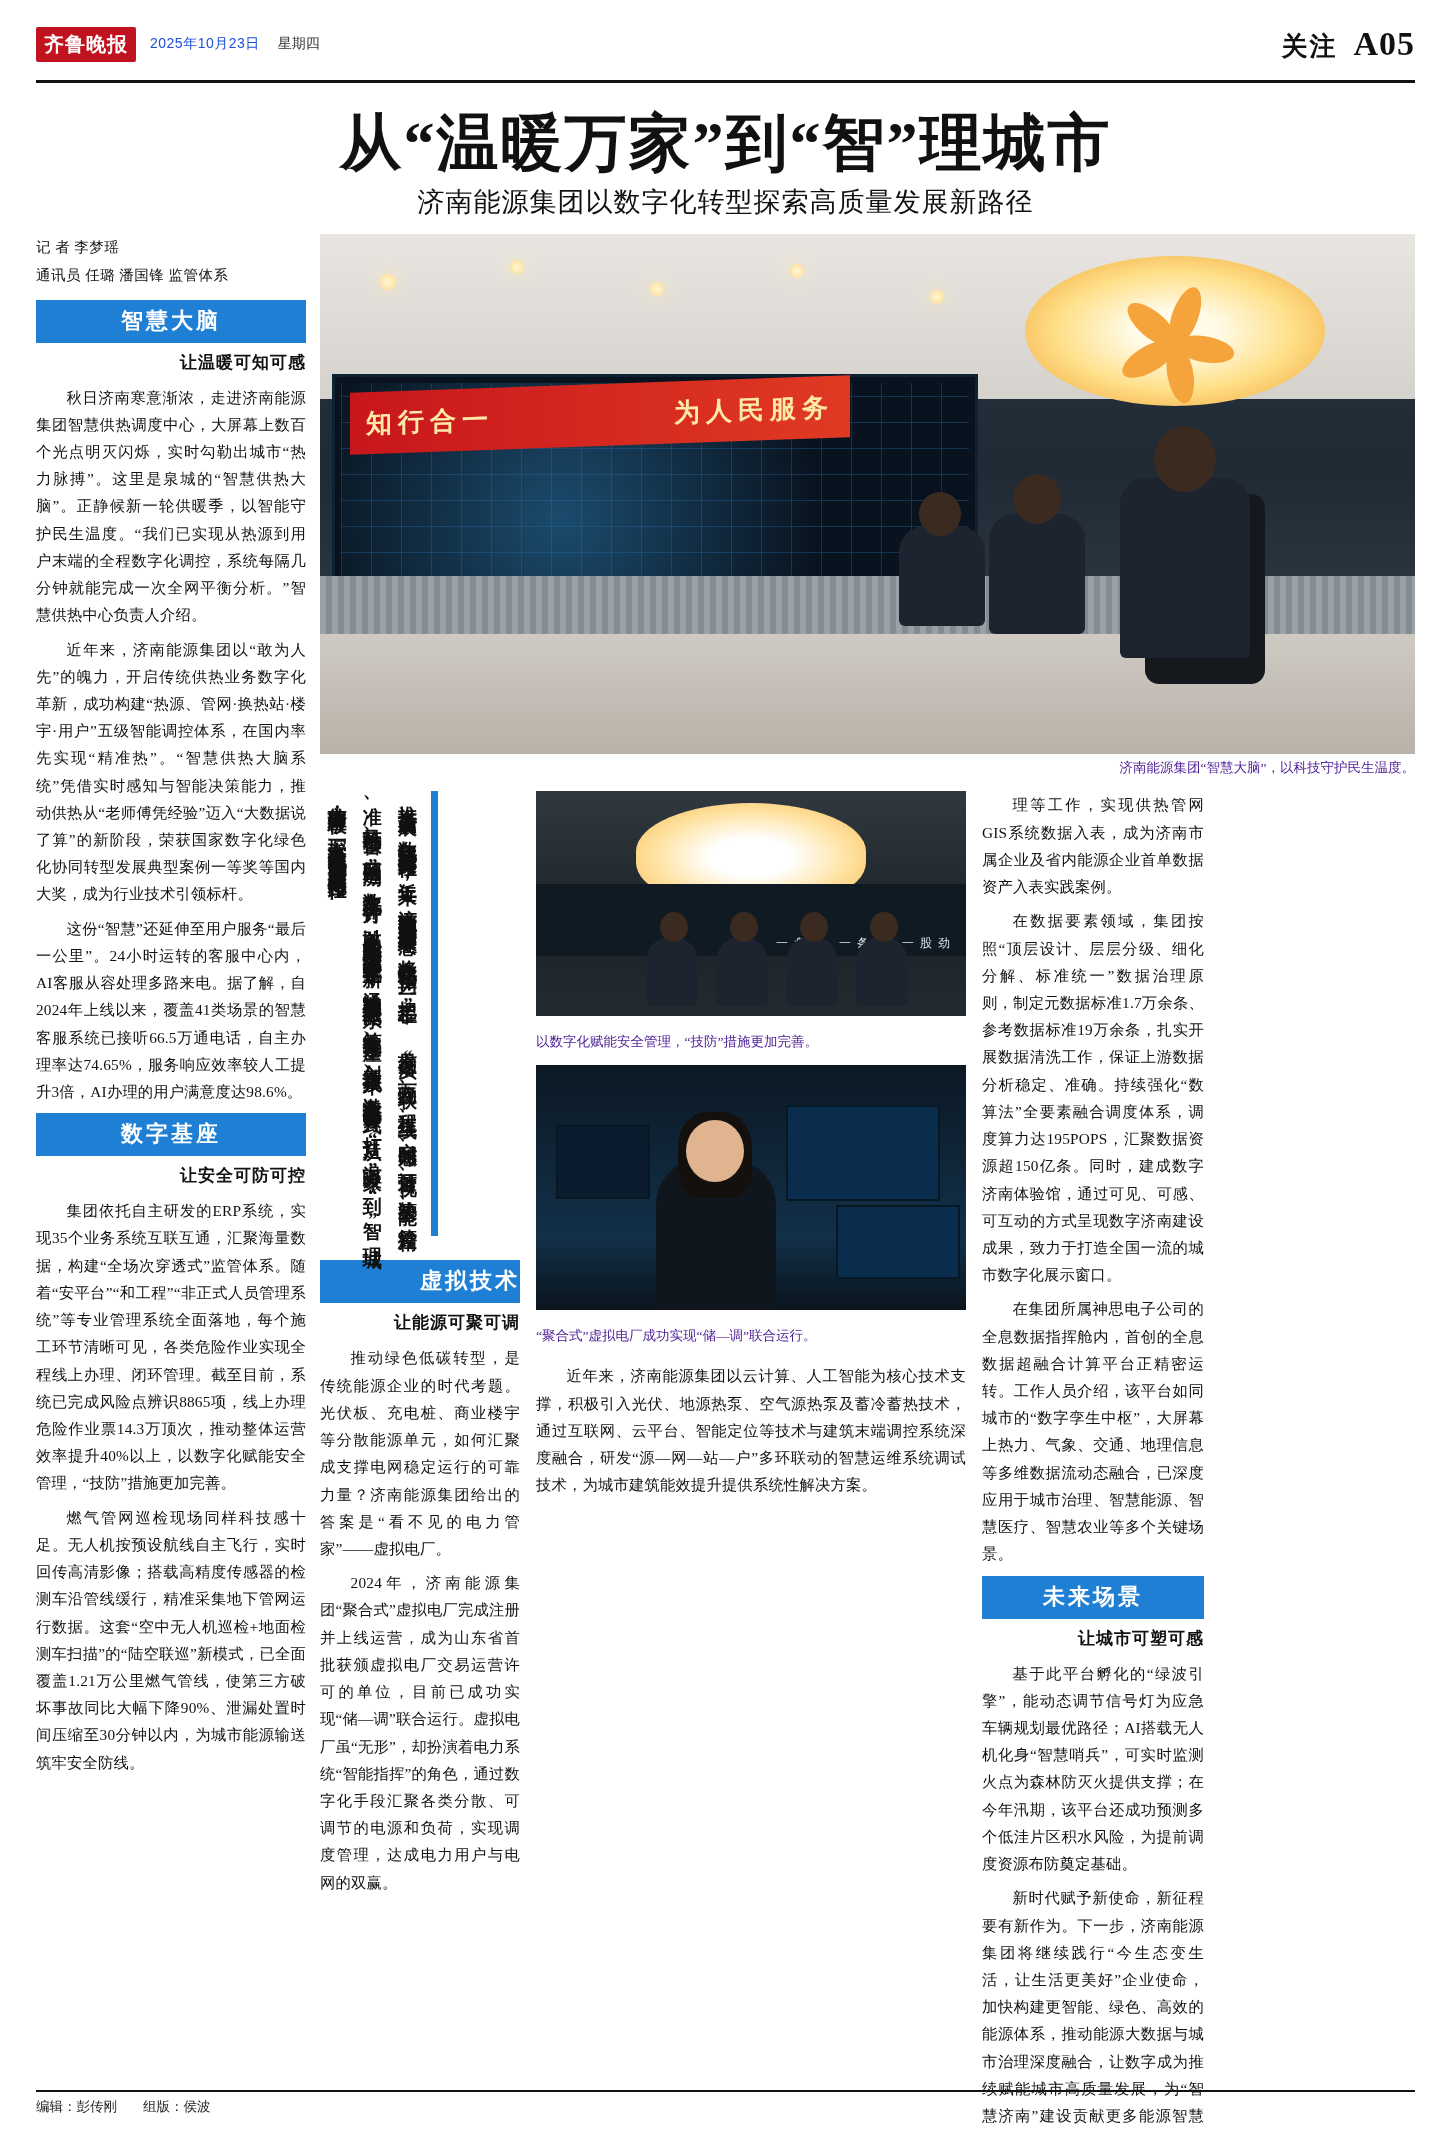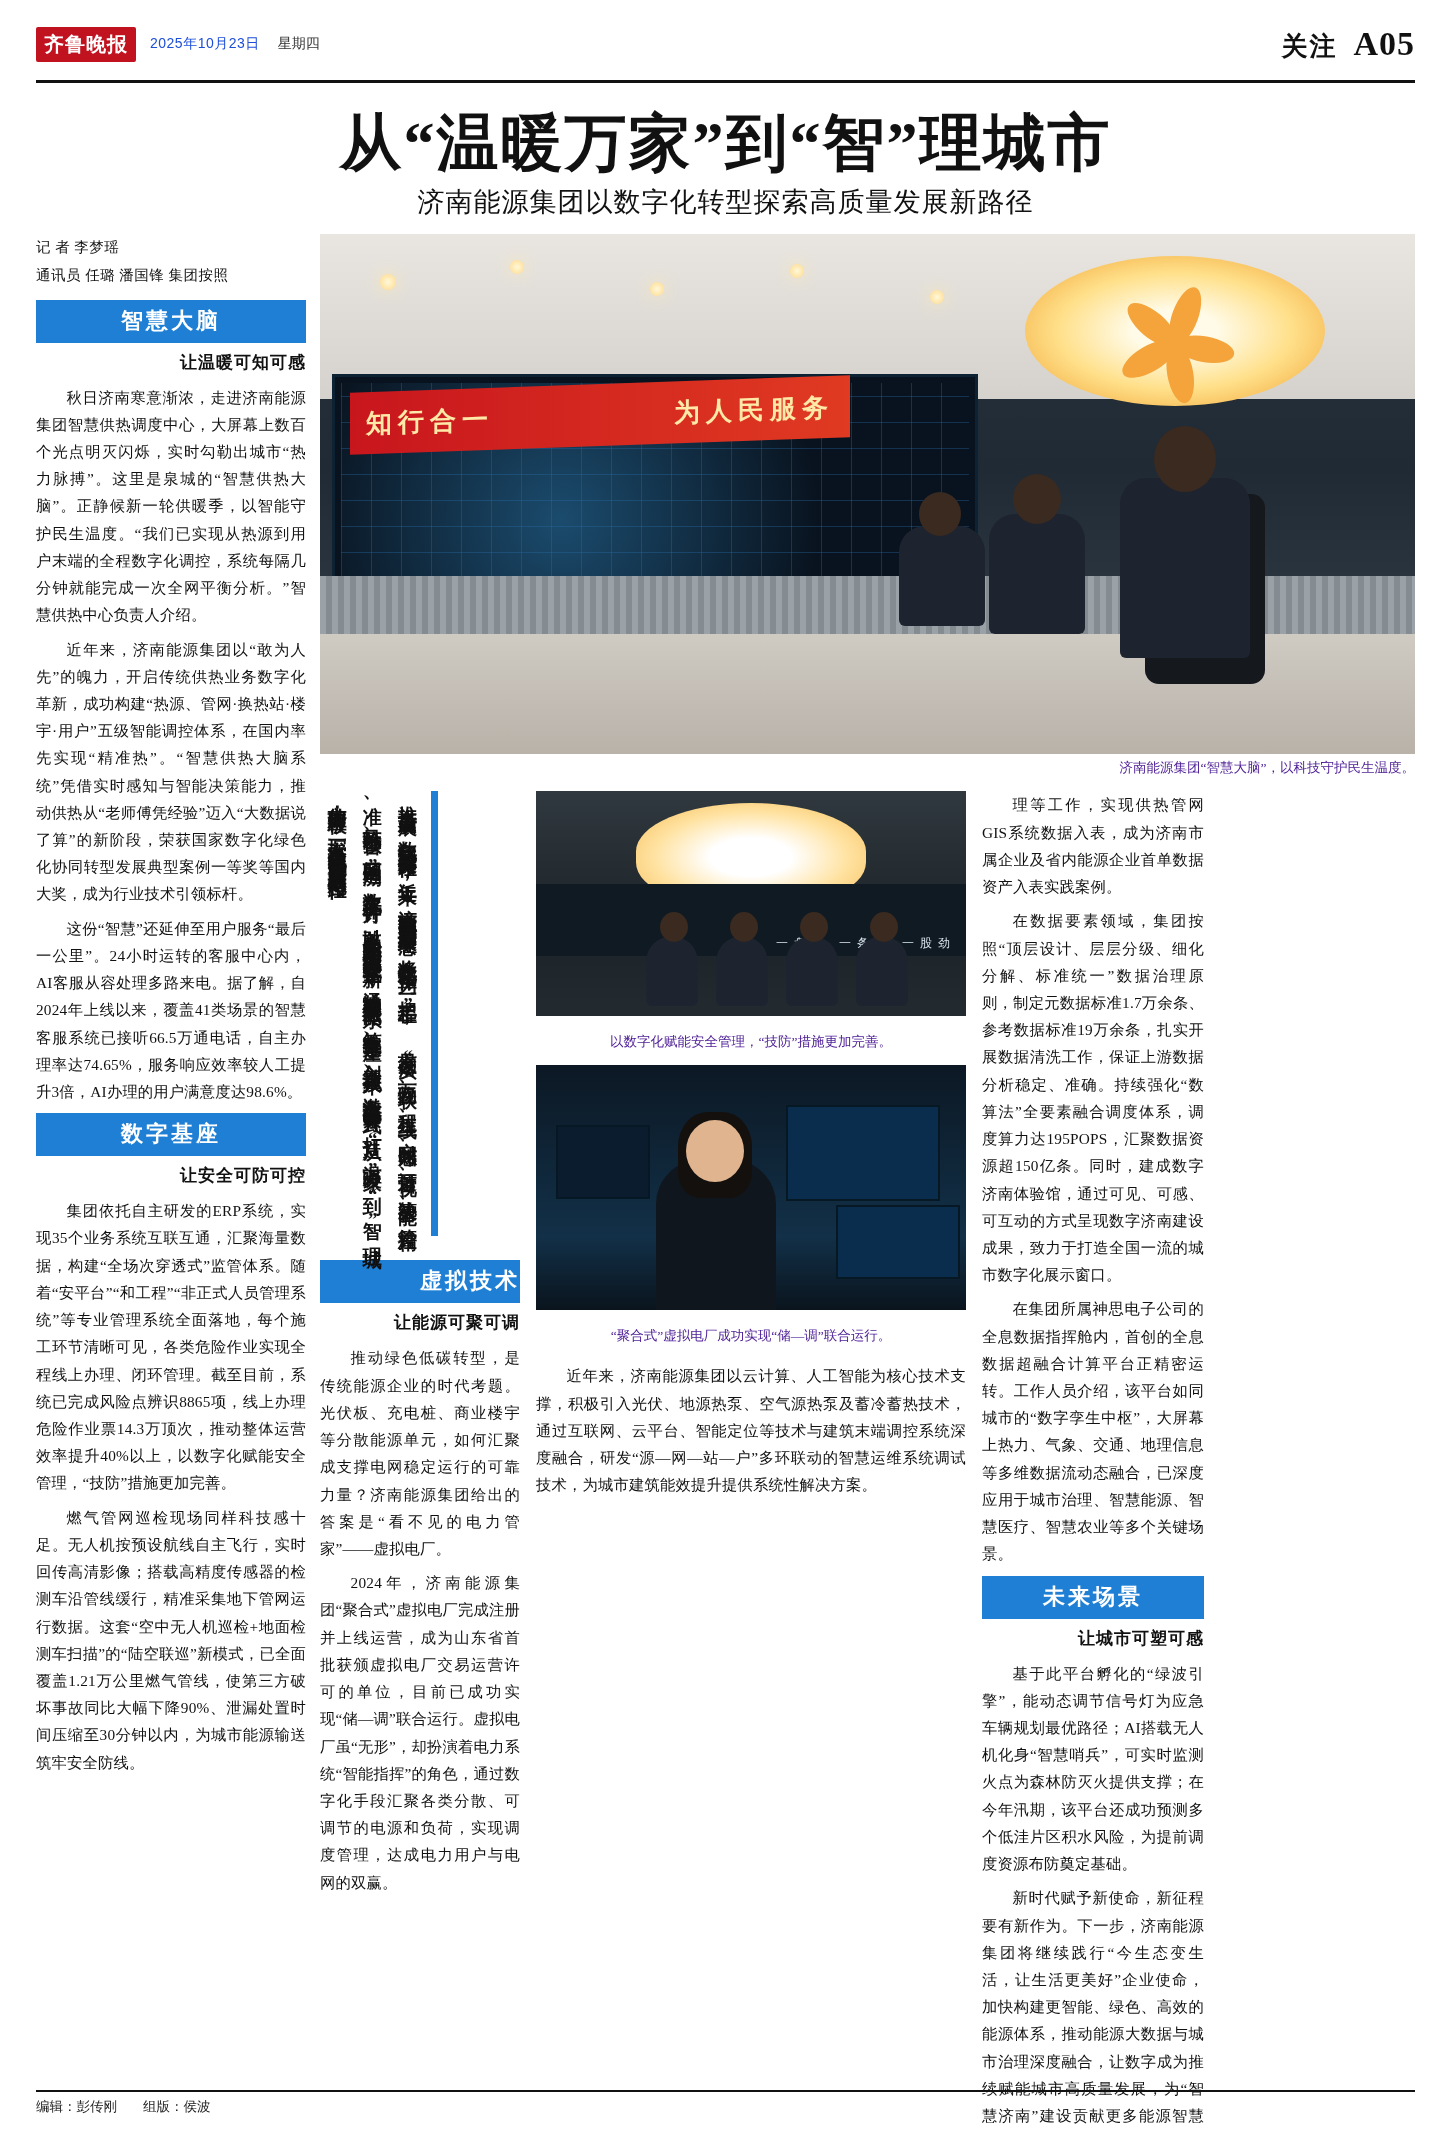--- a/index.html
+++ b/index.html
@@ -106,21 +106,21 @@
     position:relative;
     background:#1b2733;
     overflow:hidden;
   }
   .cap{
     font-size:13.5px;
     text-align:right;
     margin-top:5px;
     color:#4c1d95;
   }
-  .cap.center{text-align:center;margin-top:17px;}
+  .cap.center{text-align:left;margin-top:17px;}
   
   .ph1{height:520px;}
   .scene1{position:absolute;inset:0;background:linear-gradient(180deg,#2a3540 0%,#202a34 45%,#3a4450 100%);}
   .ceiling{position:absolute;left:0;top:0;width:100%;height:165px;background:linear-gradient(180deg,#e9e6e2,#d5d2cd);}
   .ceil-light{position:absolute;border-radius:50%;background:radial-gradient(circle,#fff8d9,#ffd98a);box-shadow:0 0 18px #ffe9b0;}
   .big-light{position:absolute;right:90px;top:22px;width:300px;height:150px;border-radius:50%;
      background:radial-gradient(ellipse at center,#fffbe8 20%,#ffe08a 55%,#f4b34a 85%);}
   .big-light .petal{position:absolute;left:50%;top:50%;width:60px;height:26px;background:#f4a43a;border-radius:50% 50% 50% 50%;transform-origin:0 50%;}
   .screenwall{position:absolute;left:12px;top:140px;width:640px;height:260px;background:#09131f;border:3px solid #0d2233;}
   .screenwall .grid{position:absolute;inset:6px;background:
@@ -189,21 +189,21 @@
   </div>
 
   <div class="headline">从“温暖万家”到“智”理城市</div>
   <div class="subhead">济南能源集团以数字化转型探索高质量发展新路径</div>
 
   <div class="content">
 
     <div class="col col1">
       <div class="byline">
         <div>记  者  李梦瑶</div>
-        <div>通讯员  任璐  潘国锋  集团按照</div>
+        <div>通讯员  任璐  潘国锋  监管体系</div>
       </div>
 
       <div class="banner">智慧大脑</div>
       <div class="sub-banner">让温暖可知可感</div>
 
       <p class="body">秋日济南寒意渐浓，走进济南能源集团智慧供热调度中心，大屏幕上数百个光点明灭闪烁，实时勾勒出城市“热力脉搏”。这里是泉城的“智慧供热大脑”。正静候新一轮供暖季，以智能守护民生温度。“我们已实现从热源到用户末端的全程数字化调控，系统每隔几分钟就能完成一次全网平衡分析。”智慧供热中心负责人介绍。</p>
       <p class="body">近年来，济南能源集团以“敢为人先”的魄力，开启传统供热业务数字化革新，成功构建“热源、管网·换热站·楼宇·用户”五级智能调控体系，在国内率先实现“精准热”。“智慧供热大脑系统”凭借实时感知与智能决策能力，推动供热从“老师傅凭经验”迈入“大数据说了算”的新阶段，荣获国家数字化绿色化协同转型发展典型案例一等奖等国内大奖，成为行业技术引领标杆。</p>
       <p class="body">这份“智慧”还延伸至用户服务“最后一公里”。24小时运转的客服中心内，AI客服从容处理多路来电。据了解，自2024年上线以来，覆盖41类场景的智慧客服系统已接听66.5万通电话，自主办理率达74.65%，服务响应效率较人工提升3倍，AI办理的用户满意度达98.6%。</p>
 
       <div class="banner">数字基座</div>

